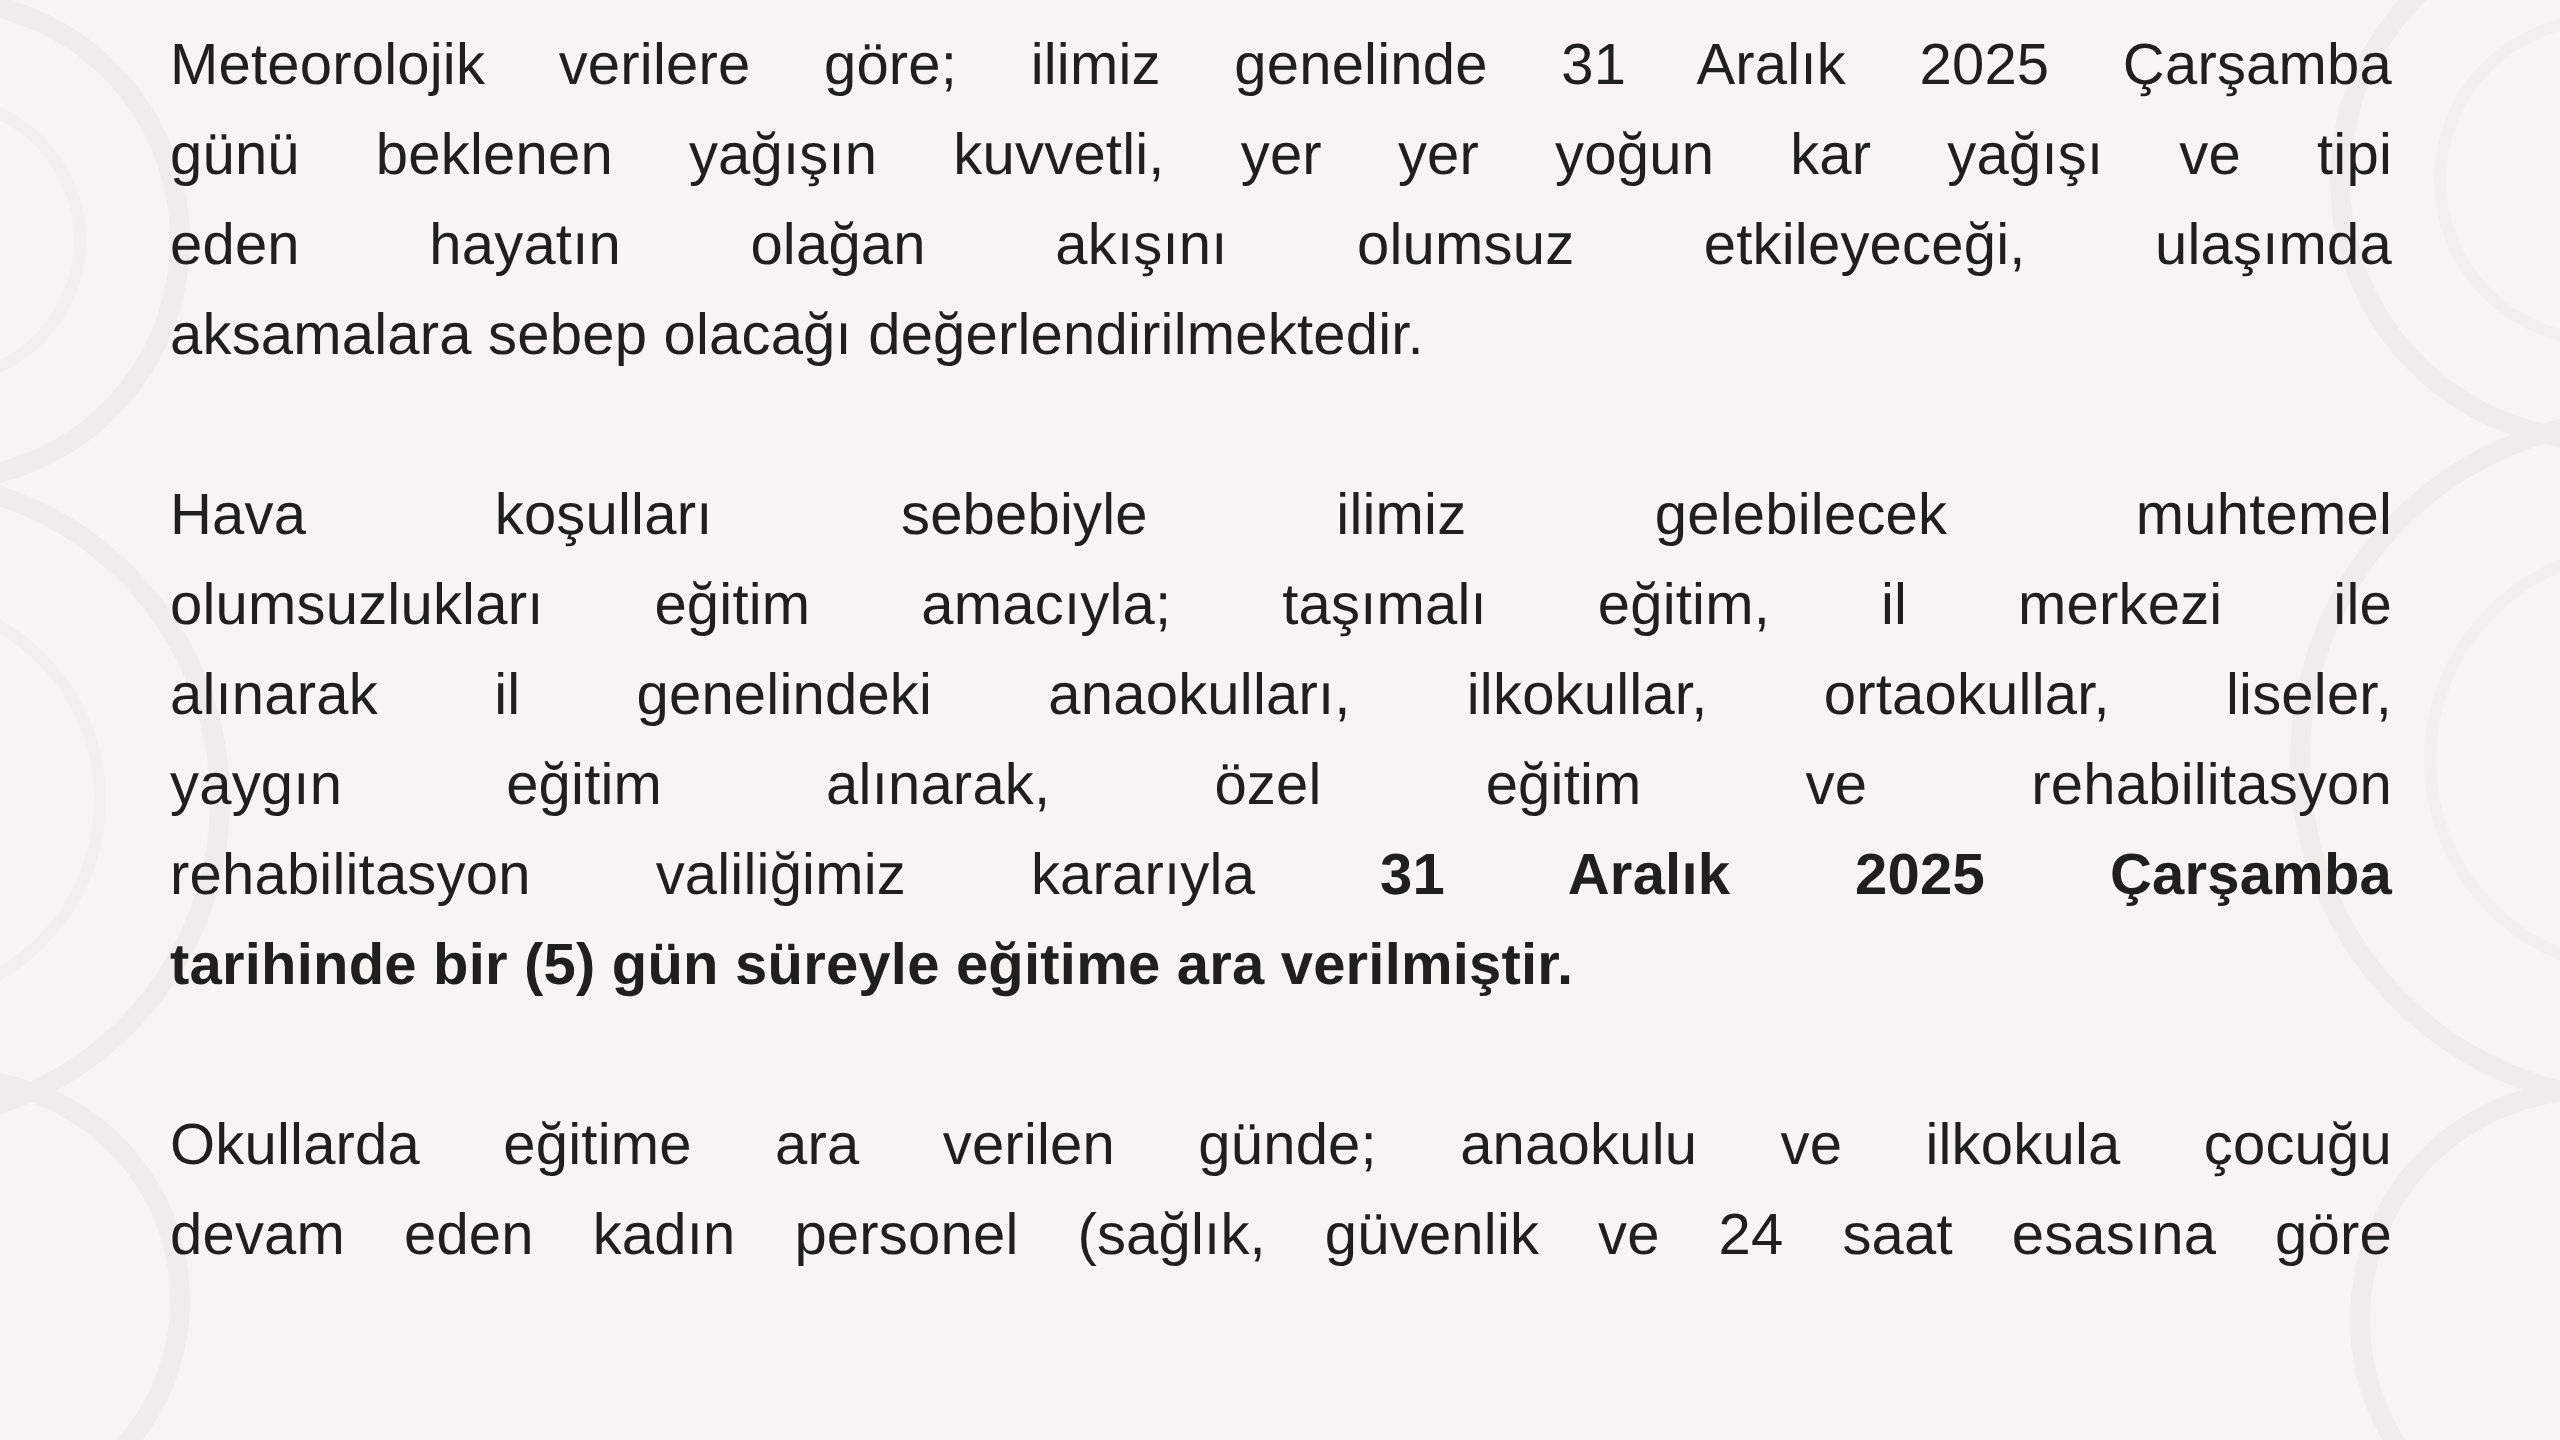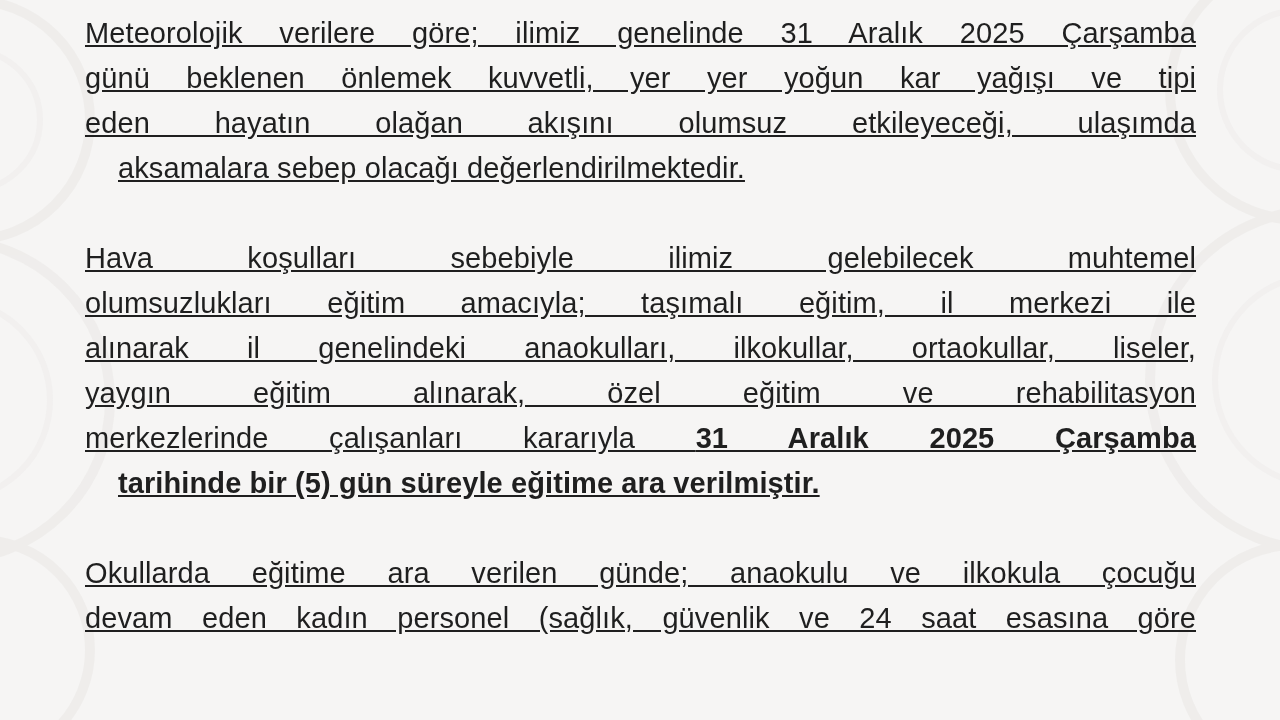--- a/index.html
+++ b/index.html
@@ -31,25 +31,23 @@
     line-height: 45px;
     font-weight: 400;
     letter-spacing: 0.1px;
   }
   .paragraph { margin-bottom: 45px; }
   .line {
     text-align: justify;
     text-align-last: justify;
     white-space: normal;
     hyphens: none;
-    text-decoration: underline;
   }
   .line.last {
     text-align-last: left;
-    margin-left: 33px;
   }
   .seg.bold { font-weight: 700; }
 </style>
 </head>
 <body>
 
 <svg class="bg-pattern" viewBox="0 0 1280 720" xmlns="http://www.w3.org/2000/svg" aria-hidden="true">
   <g stroke="#e3e0dd" stroke-width="10" fill="none" opacity="0.35">
     <circle cx="-30" cy="120" r="120"></circle>
     <circle cx="-50" cy="400" r="160"></circle>
@@ -62,29 +60,29 @@
     <circle cx="-30" cy="120" r="70"></circle>
     <circle cx="-50" cy="400" r="100"></circle>
     <circle cx="1300" cy="90" r="80"></circle>
     <circle cx="1320" cy="380" r="105"></circle>
   </g>
 </svg>
 
 <main class="doc" id="doc">
     <div class="paragraph">
       <div class="line"><span class="seg">Meteorolojik verilere göre; ilimiz genelinde 31 Aralık 2025 Çarşamba</span></div>
-      <div class="line"><span class="seg">günü beklenen önlemek kuvvetli, yer yer yoğun kar yağışı ve tipi</span></div>
+      <div class="line"><span class="seg">günü beklenen yağışın kuvvetli, yer yer yoğun kar yağışı ve tipi</span></div>
       <div class="line"><span class="seg">eden hayatın olağan akışını olumsuz etkileyeceği, ulaşımda</span></div>
       <div class="line last"><span class="seg">aksamalara sebep olacağı değerlendirilmektedir.</span></div>
     </div>
     <div class="paragraph">
       <div class="line"><span class="seg">Hava koşulları sebebiyle ilimiz gelebilecek muhtemel</span></div>
       <div class="line"><span class="seg">olumsuzlukları eğitim amacıyla; taşımalı eğitim, il merkezi ile</span></div>
       <div class="line"><span class="seg">alınarak il genelindeki anaokulları, ilkokullar, ortaokullar, liseler,</span></div>
       <div class="line"><span class="seg">yaygın eğitim alınarak, özel eğitim ve rehabilitasyon</span></div>
-      <div class="line"><span class="seg">merkezlerinde çalışanları kararıyla </span><span class="seg bold">31 Aralık 2025 Çarşamba</span></div>
+      <div class="line"><span class="seg">rehabilitasyon valiliğimiz kararıyla </span><span class="seg bold">31 Aralık 2025 Çarşamba</span></div>
       <div class="line last"><span class="seg bold">tarihinde bir (5) gün süreyle eğitime ara verilmiştir.</span></div>
     </div>
     <div class="paragraph">
       <div class="line"><span class="seg">Okullarda eğitime ara verilen günde; anaokulu ve ilkokula çocuğu</span></div>
       <div class="line"><span class="seg">devam eden kadın personel (sağlık, güvenlik ve 24 saat esasına göre</span></div>
     </div>
   </main>
 
 </body></html>

